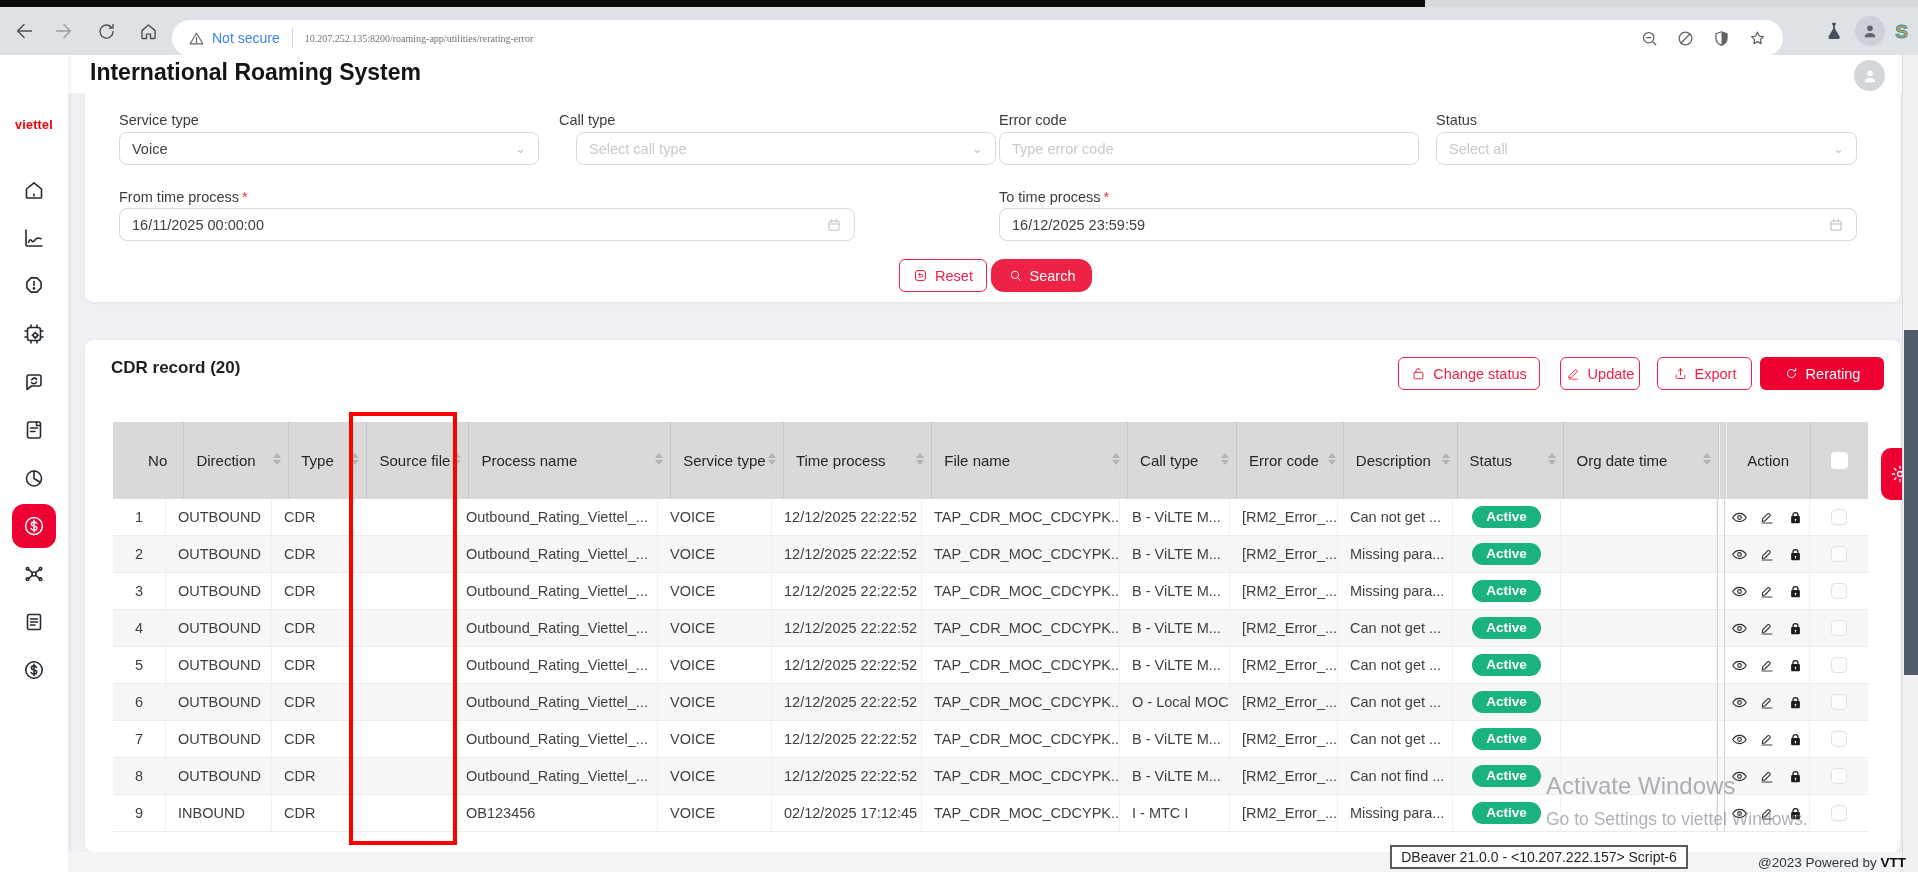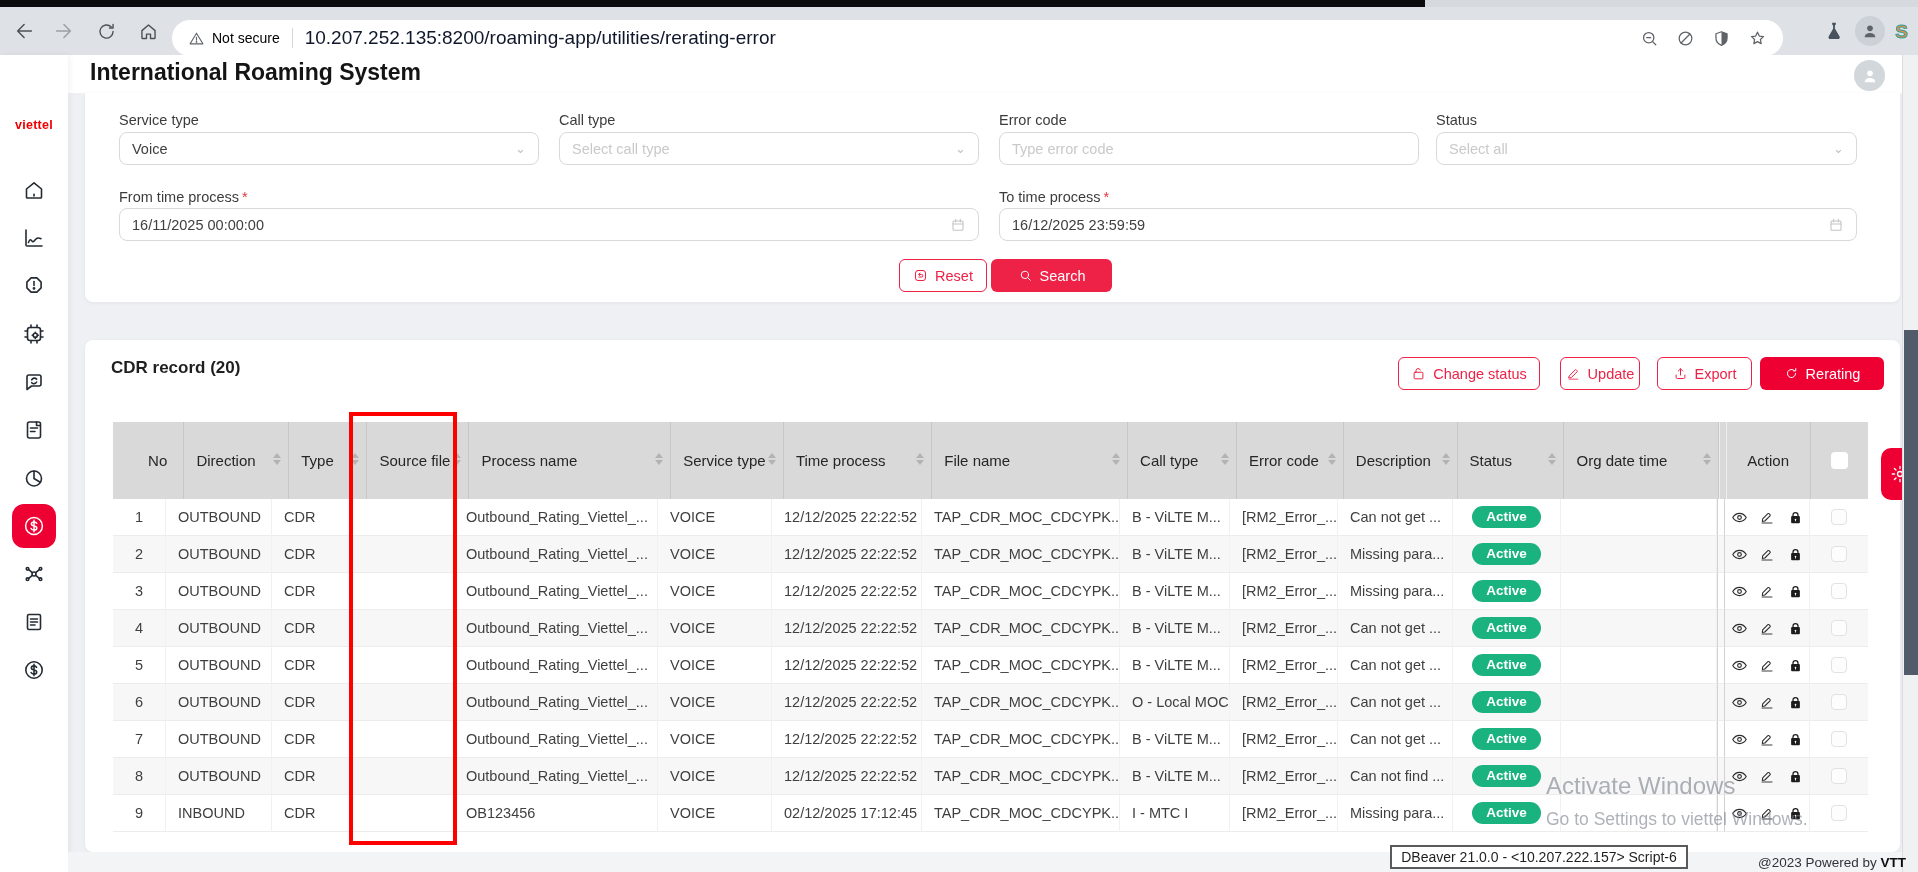--- a/index.html
+++ b/index.html
@@ -16,23 +16,23 @@
   .chrome-top{position:absolute;left:0;top:0;width:1918px;height:7px;background:#d6d9dd;}
   .chrome-top .dark{position:absolute;left:0;top:0;width:1425px;height:7px;background:#0c0c0c;}
   .toolbar{position:absolute;left:0;top:7px;width:1918px;height:48px;background:#dee1e6;display:flex;align-items:center;}
   .navbtn{width:26px;height:26px;display:flex;align-items:center;justify-content:center;color:#4d5156;cursor:pointer;}
   .navbtn.back{position:absolute;left:12px;}
   .navbtn.fwd{position:absolute;left:50px;color:#9aa0a6;}
   .navbtn.reload{position:absolute;left:93px;}
   .navbtn.homeb{position:absolute;left:135px;}
   .addrbar{position:absolute;left:172px;top:13px;width:1611px;height:36px;background:#fff;border-radius:18px;display:flex;align-items:center;padding:0 16px;}
   .addr-warn{color:#5f6368;margin-right:7px;}
-  .addr-sec{font-size:14px;color:#000000;white-space:nowrap;}
+  .addr-sec{font-size:14px;color:#3b82f6;white-space:nowrap;}
   .addr-div{width:1px;height:20px;background:#d4d6d9;margin:0 12px;}
-  .addr-url{font-size:19px;color:#0f172a;white-space:nowrap;flex:1;}
+  .addr-url{font-size:10px;color:#737373;white-space:nowrap;flex:1;font-family:Liberation Serif, serif;}
   .addr-icons{display:flex;align-items:center;gap:17px;color:#5f6368;}
   .tb-right{position:absolute;right:0;top:7px;height:48px;display:flex;align-items:center;gap:10px;padding-right:10px;}
   .ext-flask{color:#47525e;}
   .avatar-chip{width:30px;height:30px;border-radius:50%;background:#ccd1d7;color:#5f6368;display:flex;align-items:center;justify-content:center;}
   .s-logo{font-size:19px;font-weight:800;color:#ef8b3f;-webkit-text-stroke:1px #2fa1a0;line-height:1;}
 
   
   .sidebar{position:absolute;left:0;top:55px;width:68px;height:817px;background:#fff;box-shadow:2px 0 6px rgba(0,0,0,.05);z-index:3;}
   .brand{position:absolute;left:0;top:63px;width:68px;text-align:center;font-size:12.5px;font-weight:bold;color:#e00;letter-spacing:.3px;}
   .side-icon{position:absolute;left:22px;width:24px;height:24px;color:#252b33;cursor:pointer;}
@@ -275,36 +275,36 @@
 
 <span class="flabel" style="left:119px;top:112px;"><span>Service type</span></span>
 <span class="flabel" style="left:559px;top:112px;"><span>Call type</span></span>
 <span class="flabel" style="left:999px;top:112px;"><span>Error code</span></span>
 <span class="flabel" style="left:1436px;top:112px;"><span>Status</span></span>
 
 <div class="fbox" style="left:119px;top:132px;width:420px;">
   <span class="grow">Voice</span>
     <span class="chev">⌄</span>
 </div>
-<div class="fbox" style="left:559px;top:132px;width:420px;">
+<div class="fbox" style="left:576px;top:132px;width:420px;">
   <span class="grow ph">Select call type</span>
     <span class="chev">⌄</span>
 </div>
 <div class="fbox" style="left:999px;top:132px;width:420px;">
   <span class="grow ph">Type error code</span>
 </div>
 <div class="fbox" style="left:1436px;top:132px;width:421px;gap:41px;">
   <span class="grow ph">Select all</span>
     <span class="chev">⌄</span>
 </div>
 
 <span class="flabel" style="left:119px;top:189px;"><span>From time process</span><span class="req">*</span></span>
 <span class="flabel" style="left:999px;top:189px;"><span>To time process</span><span class="req">*</span></span>
 
-<div class="fbox" style="left:119px;top:208px;width:860px;">
+<div class="fbox" style="left:119px;top:208px;width:736px;">
   <span class="grow">16/11/2025 00:00:00</span>
   <span class="calico ico">
       <svg width="16" height="16" viewBox="0 0 24 24">
         <rect x="4.5" y="6" width="15" height="14" rx="1.5"></rect>
         <path d="M8.5 3.5v4M15.5 3.5v4M4.5 10.5h15"></path>
       </svg>
     </span>
 </div>
 <div class="fbox" style="left:999px;top:208px;width:858px;">
   <span class="grow">16/12/2025 23:59:59</span>
@@ -316,21 +316,21 @@
     </span>
 </div>
 
 <button class="btn ico" style="left:899px;top:259px;width:88px;">
   <svg width="15" height="15" viewBox="0 0 24 24" stroke-width="1.7">
       <rect x="4" y="4" width="16" height="16" rx="4"></rect>
       <path d="M9.5 10.3h4.2a2.1 2.1 0 0 1 0 4.2H9.3M11.2 8.2 9 10.3l2.2 2.1"></path>
     </svg>
   <span>Reset</span>
 </button>
-<button class="btn filled ico" style="left:991px;top:259px;width:121px;">
+<button class="btn filled ico" style="left:991px;top:259px;width:101px;border-radius:13px;">
   <svg width="15" height="15" viewBox="0 0 24 24" stroke-width="2">
       <circle cx="11" cy="11" r="5.8"></circle>
       <path d="m15.4 15.4 4.2 4.2"></path>
     </svg>
   <span>Search</span>
 </button>
 
 <div class="card tablecard"></div>
 <div class="section-title">CDR record (20)</div>
 

